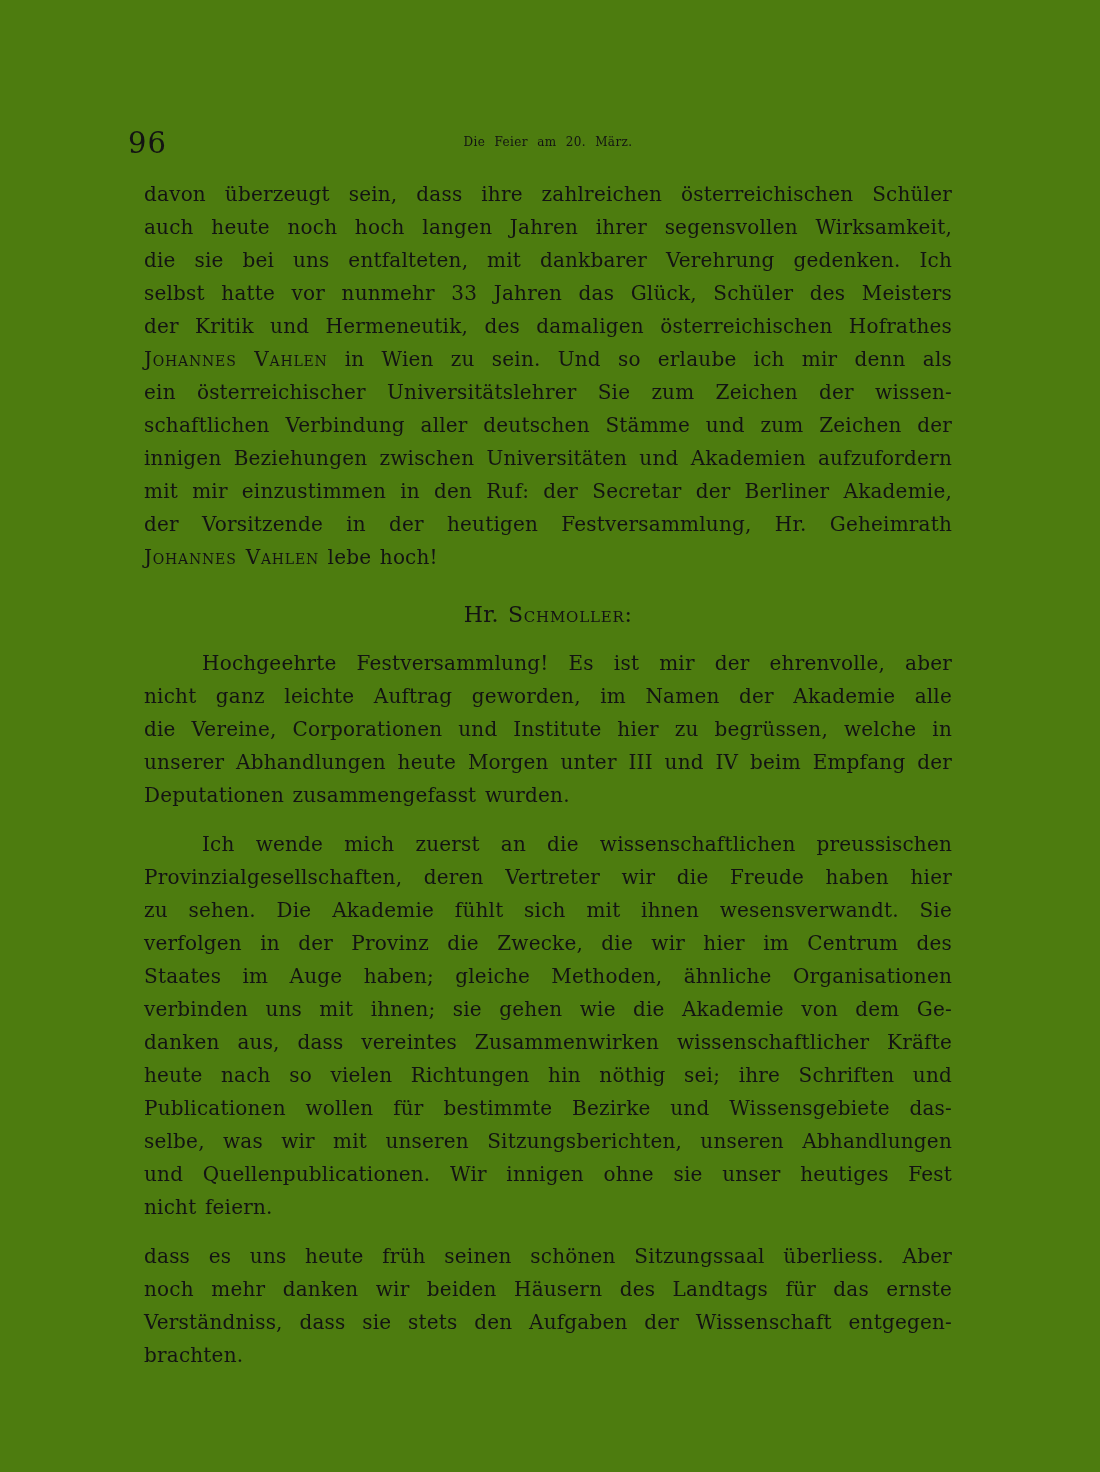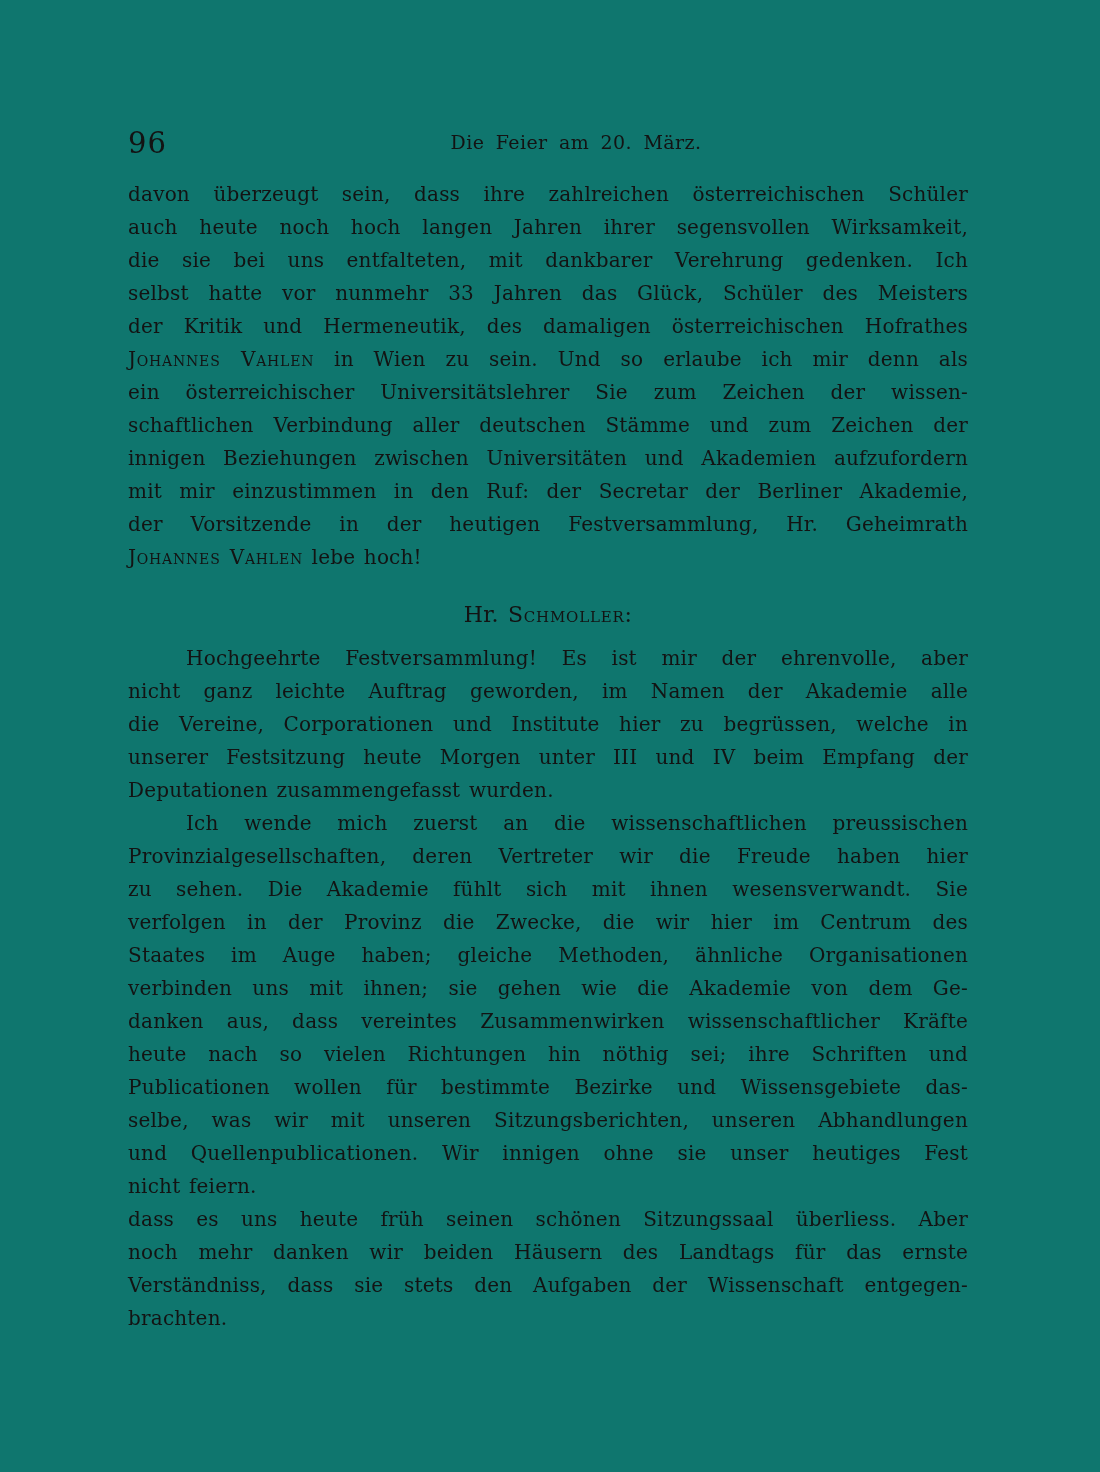--- a/index.html
+++ b/index.html
@@ -5,21 +5,21 @@
   html, body {
     margin: 0;
     padding: 0;
     background: #ffffff;
   }
   .page {
     position: relative;
     width: 1100px;
     height: 1472px;
     margin: 0 auto;
-    background: #0f766e;
+    background: #4d7c0f;
     color: #131313;
     font-family: "DejaVu Serif", "Liberation Serif", serif;
     overflow: hidden;
     box-sizing: border-box;
   }
   .running-head {
     position: relative;
     margin: 126px 132px 0 128px;
     height: 30px;
   }
@@ -29,36 +29,35 @@
     bottom: -2px;
     font-size: 29px;
     line-height: 30px;
     letter-spacing: 1px;
   }
   .running-title {
     position: absolute;
     left: 50%;
     transform: translateX(-50%);
     bottom: 1px;
-    font-size: 19px;
+    font-size: 12px;
     line-height: 26px;
     word-spacing: 5px;
     letter-spacing: 0.4px;
     white-space: nowrap;
-    margin-left: 28px;
   }
   .text-block {
     margin: 22px 132px 0 128px;
     width: 840px;
     font-size: 20px;
     line-height: 33px;
     letter-spacing: 0.2px;
     word-spacing: 2px;
   }
-  .para { margin: 0; }
+  .para { margin: 16px; }
   .tline { min-height: 33px; }
   .tline.just {
     text-align: justify;
     text-align-last: justify;
     text-justify: inter-word;
   }
   .tline.indent { text-indent: 58px; }
   .para.centered {
     text-align: center;
     font-size: 22px;
@@ -92,21 +91,21 @@
         <div class="tline just"><span>der Vorsitzende in der heutigen Festversammlung, Hr. Geheimrath</span></div>
         <div class="tline"><span class="sc">Johannes Vahlen</span><span> lebe hoch!</span></div>
       </div>
       <div class="para centered">
         <div class="tline"><span>Hr. </span><span class="sc">Schmoller</span><span>:</span></div>
       </div>
       <div class="para">
         <div class="tline just indent"><span>Hochgeehrte Festversammlung!  Es ist mir der ehrenvolle, aber</span></div>
         <div class="tline just"><span>nicht ganz leichte Auftrag geworden, im Namen der Akademie alle</span></div>
         <div class="tline just"><span>die Vereine, Corporationen und Institute hier zu begrüssen, welche in</span></div>
-        <div class="tline just"><span>unserer Festsitzung heute Morgen unter III und IV beim Empfang der</span></div>
+        <div class="tline just"><span>unserer Abhandlungen heute Morgen unter III und IV beim Empfang der</span></div>
         <div class="tline"><span>Deputationen zusammengefasst wurden.</span></div>
       </div>
       <div class="para">
         <div class="tline just indent"><span>Ich wende mich zuerst an die wissenschaftlichen preussischen</span></div>
         <div class="tline just"><span>Provinzialgesellschaften, deren Vertreter wir die Freude haben hier</span></div>
         <div class="tline just"><span>zu sehen.  Die Akademie fühlt sich mit ihnen wesensverwandt.  Sie</span></div>
         <div class="tline just"><span>verfolgen in der Provinz die Zwecke, die wir hier im Centrum des</span></div>
         <div class="tline just"><span>Staates im Auge haben; gleiche Methoden, ähnliche Organisationen</span></div>
         <div class="tline just"><span>verbinden uns mit ihnen; sie gehen wie die Akademie von dem Ge-</span></div>
         <div class="tline just"><span>danken aus, dass vereintes Zusammenwirken wissenschaftlicher Kräfte</span></div>

